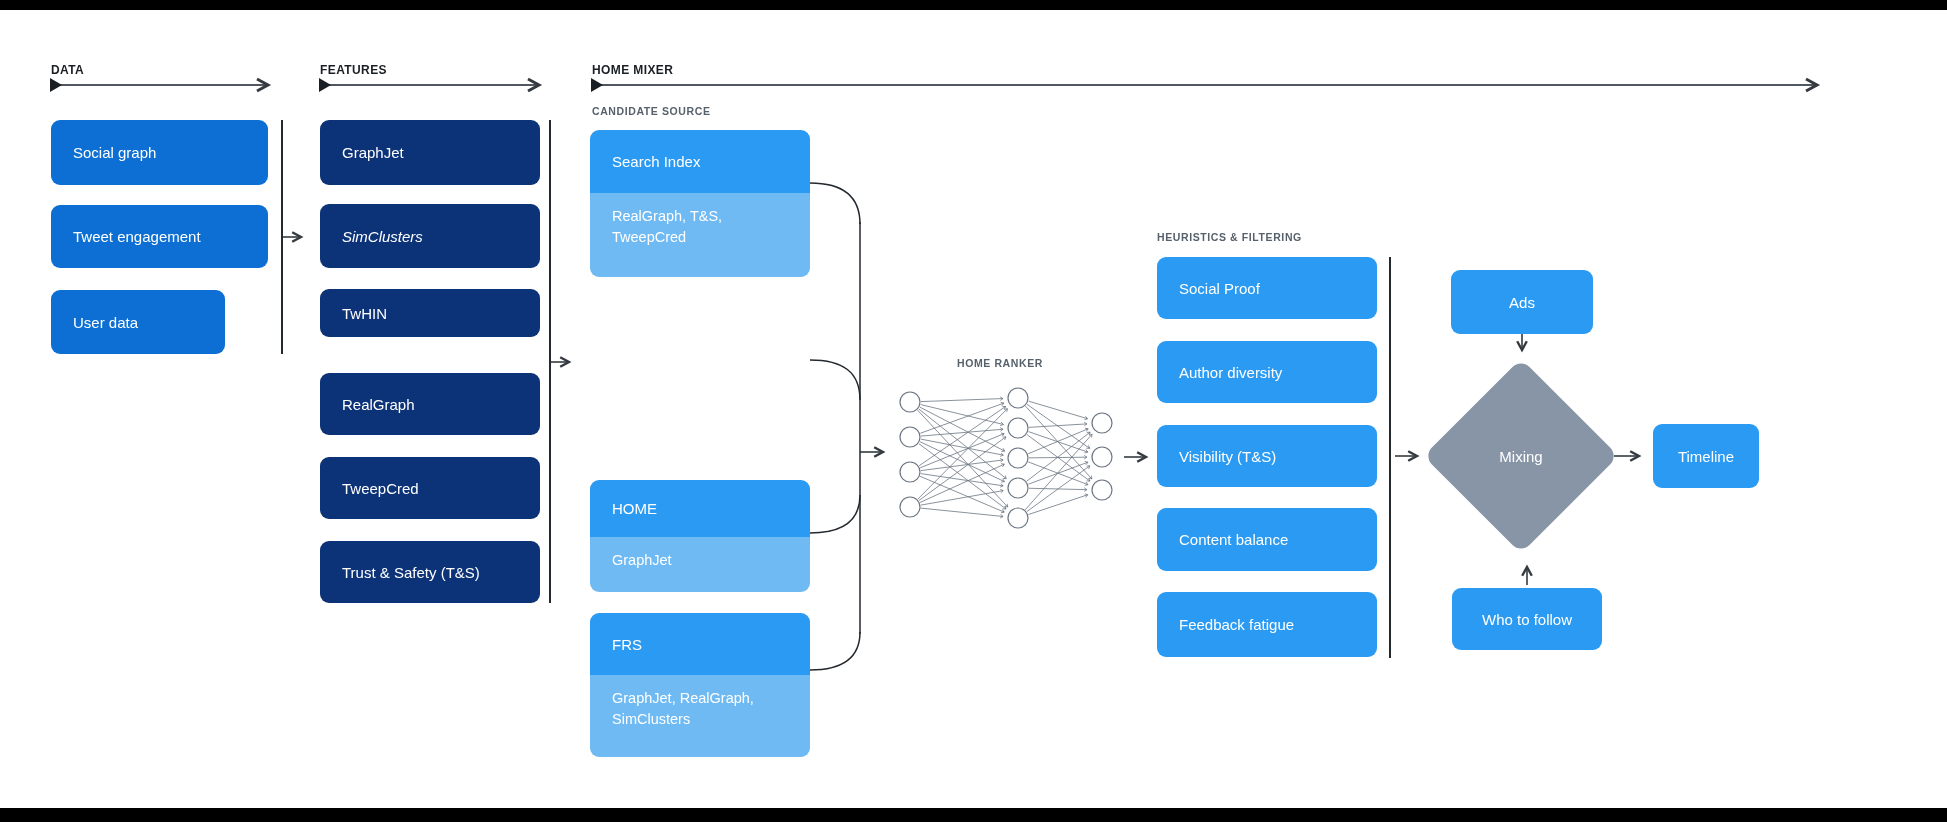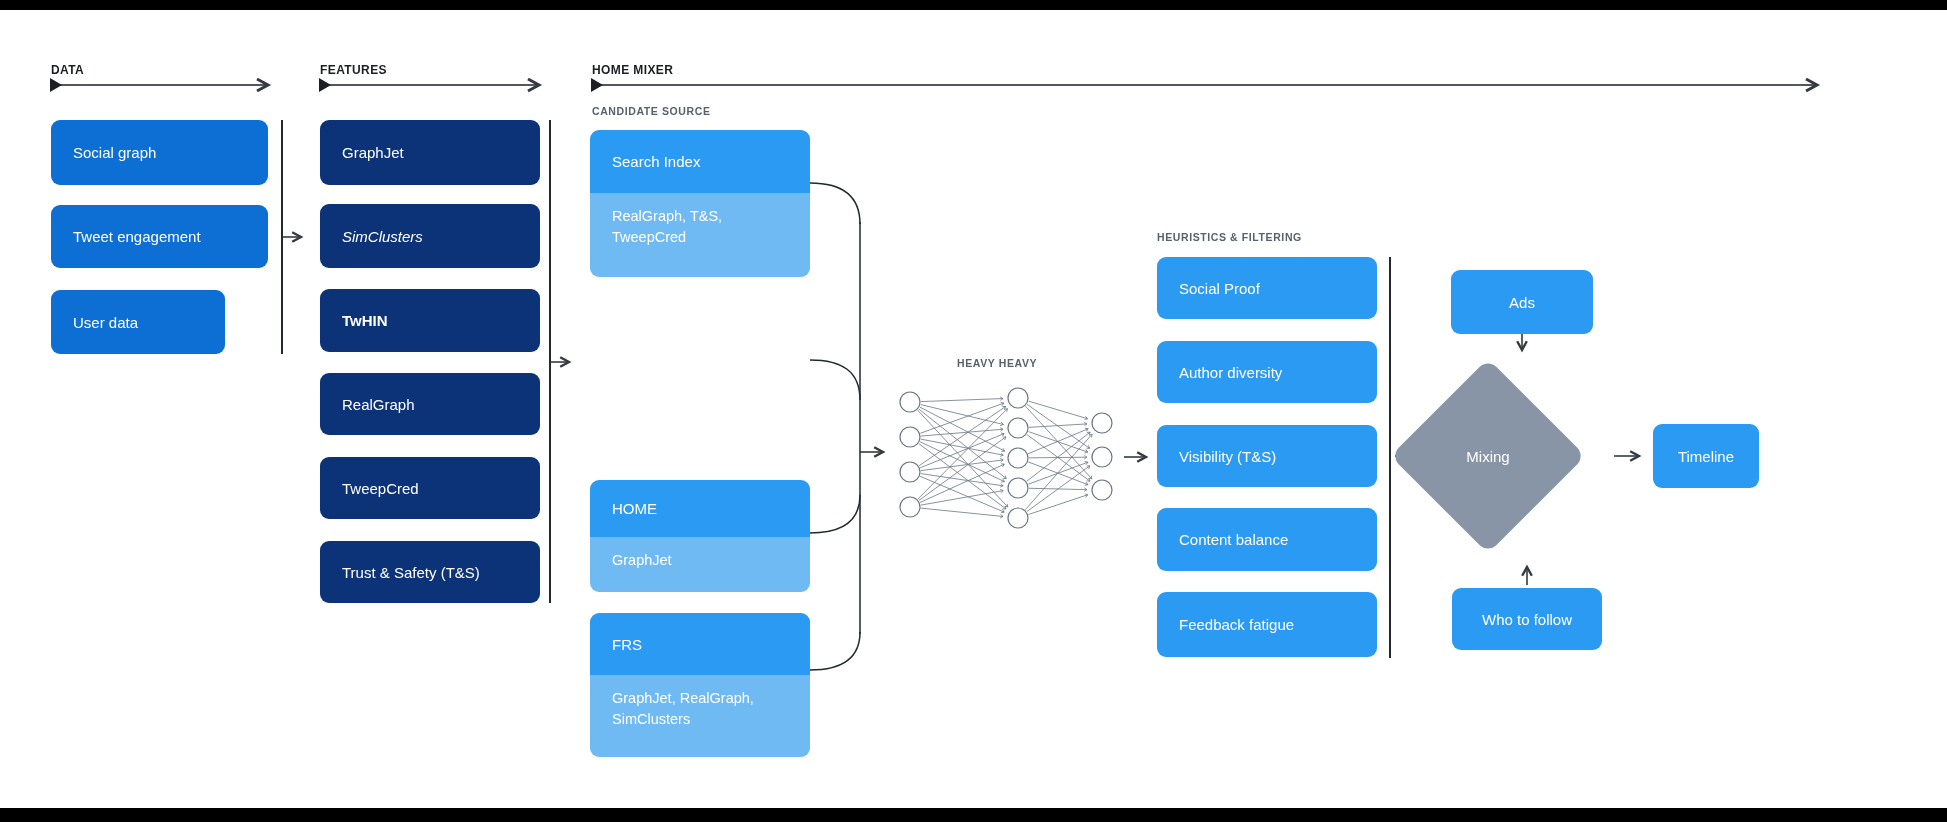--- a/index.html
+++ b/index.html
@@ -22,21 +22,21 @@
        display:flex;align-items:center;padding:0 22px;}
   .box.center{justify-content:center;padding:0;}
   .blue{background:var(--data-box);}
   .navy{background:var(--feature-box);}
   .bright{background:var(--primary-box);}
 
   .group{position:absolute;width:220px;border-radius:9px;overflow:hidden;color:#fff;}
   .group .head{background:var(--primary-box);display:flex;align-items:center;padding:0 22px;font-size:15px;}
   .group .sub{background:var(--sub-box);padding:13px 22px 0;font-size:14.5px;line-height:21px;}
 
-  .diamond-wrap{position:absolute;left:1419px;top:387px;width:138px;height:138px;}
+  .diamond-wrap{position:absolute;left:1452px;top:387px;width:138px;height:138px;}
   .diamond-shape{position:absolute;inset:0;background:var(--diamond);transform:rotate(45deg);border-radius:12px;}
   .diamond-label{position:absolute;inset:0;display:flex;align-items:center;justify-content:center;color:#fff;font-size:15px;}
 
   .hdr-arrow{stroke:#50575e;stroke-width:2;fill:none;}
   .divider{stroke:#23292f;stroke-width:2;fill:none;}
   .conn{stroke:#343a40;stroke-width:1.6;fill:none;}
   .curve{stroke:#23292f;stroke-width:1.5;fill:none;}
   .nn-edge{stroke:#6b7682;stroke-width:.8;}
   .nn-node{fill:#fff;stroke:#6b7682;stroke-width:1.2;}
 </style>
@@ -133,30 +133,30 @@
         <circle cx="1102" cy="457" r="10" class="nn-node"></circle>
         <circle cx="1102" cy="490" r="10" class="nn-node"></circle>
       </g>
   </svg>
 
   <div class="lbl-black" style="left:51px;top:63px;">DATA</div>
   <div class="lbl-black" style="left:320px;top:63px;">FEATURES</div>
   <div class="lbl-black" style="left:592px;top:63px;">HOME MIXER</div>
 
   <div class="lbl-gray" style="left:592px;top:105px;">CANDIDATE SOURCE</div>
-  <div class="lbl-gray" style="left:957px;top:357px;">HEAVY HEAVY</div>
+  <div class="lbl-gray" style="left:957px;top:357px;">HOME RANKER</div>
   <div class="lbl-gray" style="left:1157px;top:231px;">HEURISTICS &amp; FILTERING</div>
 
   <div class="box blue" style="left:51px;top:120px;width:217px;height:65px;">Social graph</div>
   <div class="box blue" style="left:51px;top:205px;width:217px;height:63px;">Tweet engagement</div>
   <div class="box blue" style="left:51px;top:290px;width:174px;height:64px;">User data</div>
 
   <div class="box navy" style="left:320px;top:120px;width:220px;height:65px;">GraphJet</div>
   <div class="box navy" style="left:320px;top:204px;width:220px;height:64px;font-style:italic;">SimClusters</div>
-  <div class="box navy" style="left:320px;top:289px;width:220px;height:63px;font-weight:bold;">TwHIN</div>
+  <div class="box navy" style="left:320px;top:289px;width:220px;height:48px;">TwHIN</div>
   <div class="box navy" style="left:320px;top:373px;width:220px;height:62px;">RealGraph</div>
   <div class="box navy" style="left:320px;top:457px;width:220px;height:62px;">TweepCred</div>
   <div class="box navy" style="left:320px;top:541px;width:220px;height:62px;">Trust &amp; Safety (T&amp;S)</div>
 
   <div class="group" style="left:590px;top:130px;">
     <div class="head" style="height:63px;">Search Index</div>
     <div class="sub" style="height:84px;">RealGraph, T&amp;S, TweepCred</div>
   </div>
   <div class="group" style="left:590px;top:480px;">
     <div class="head" style="height:57px;">HOME</div>

